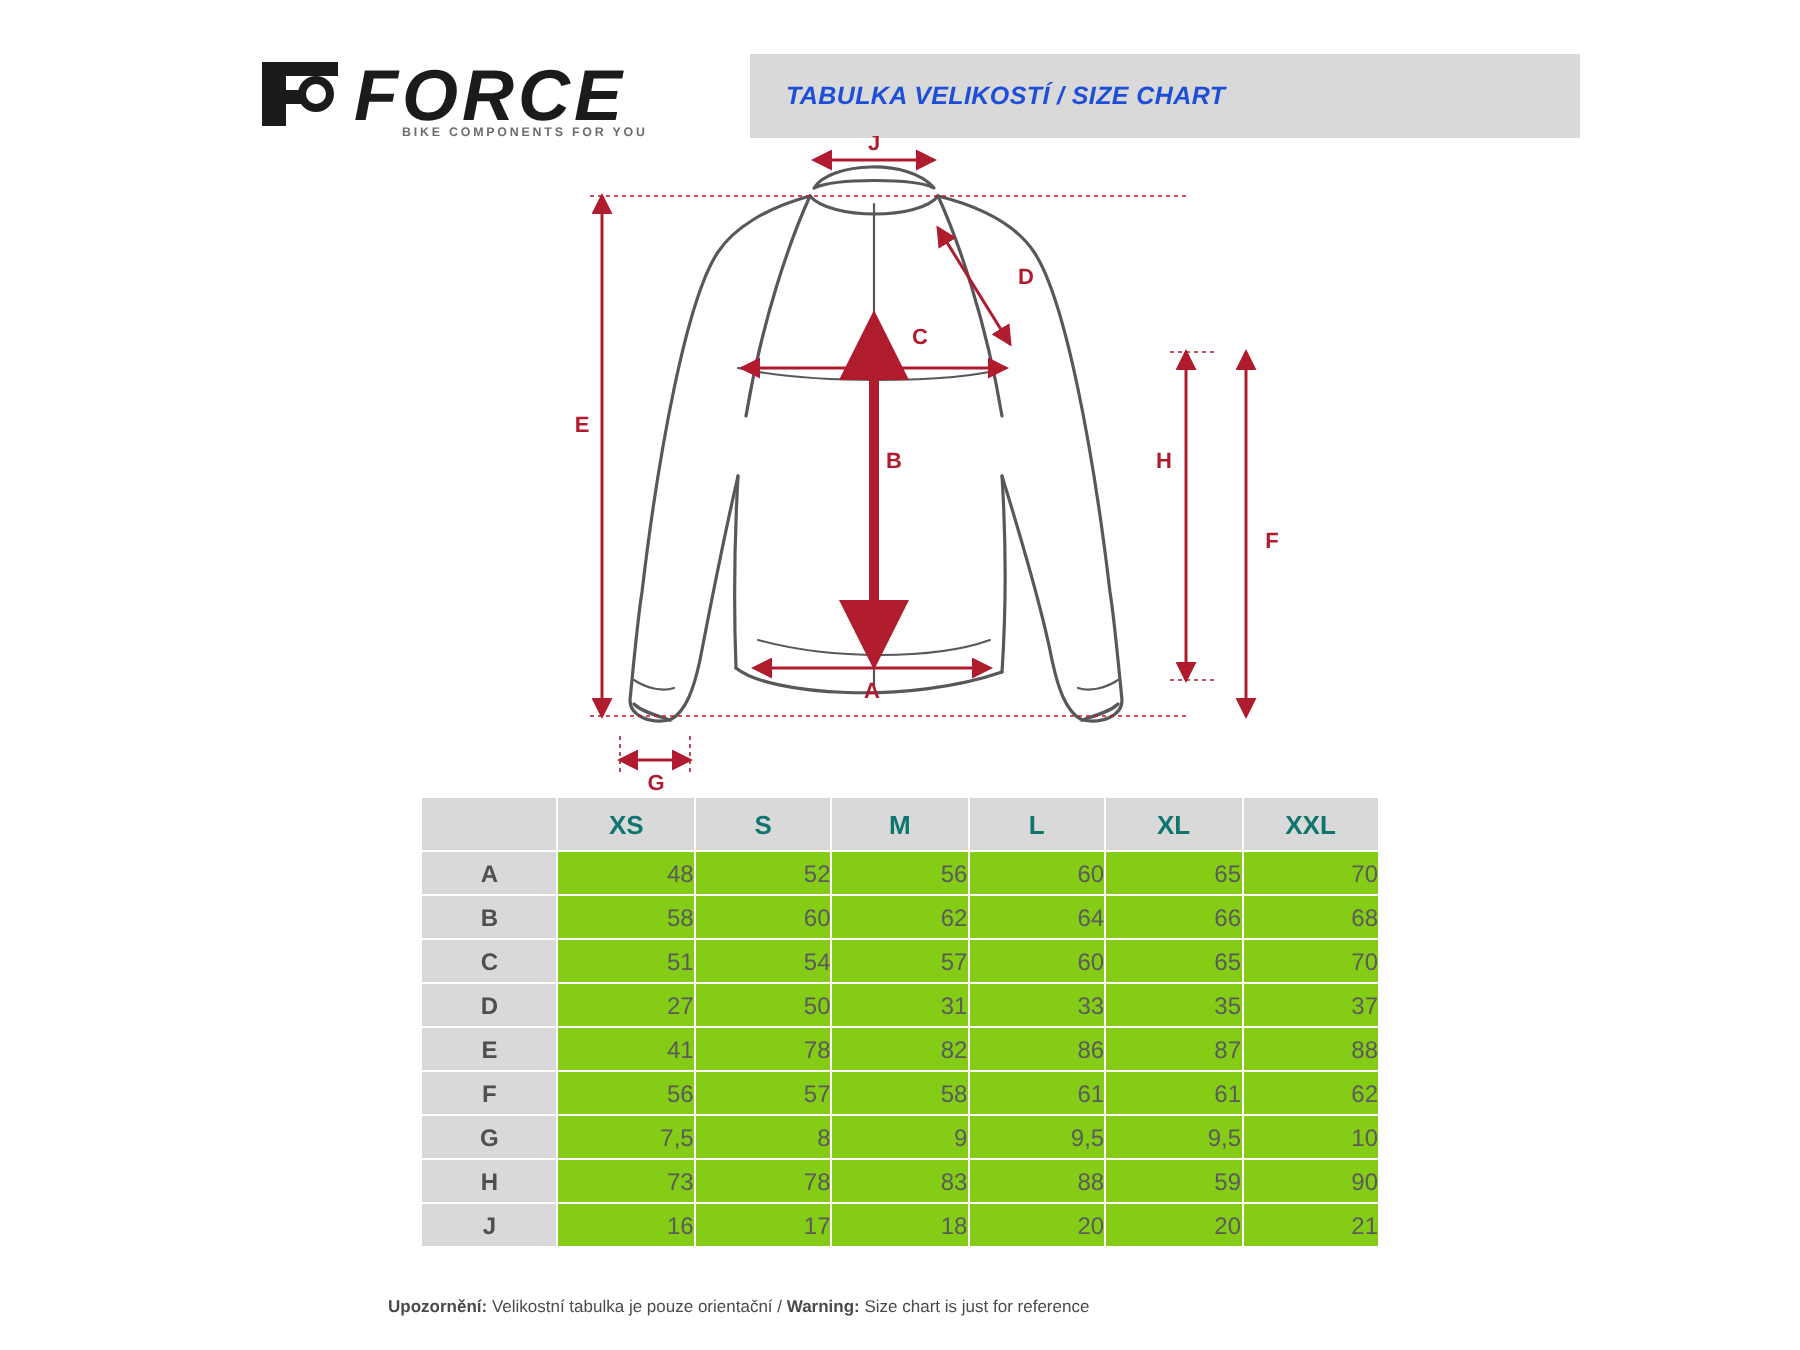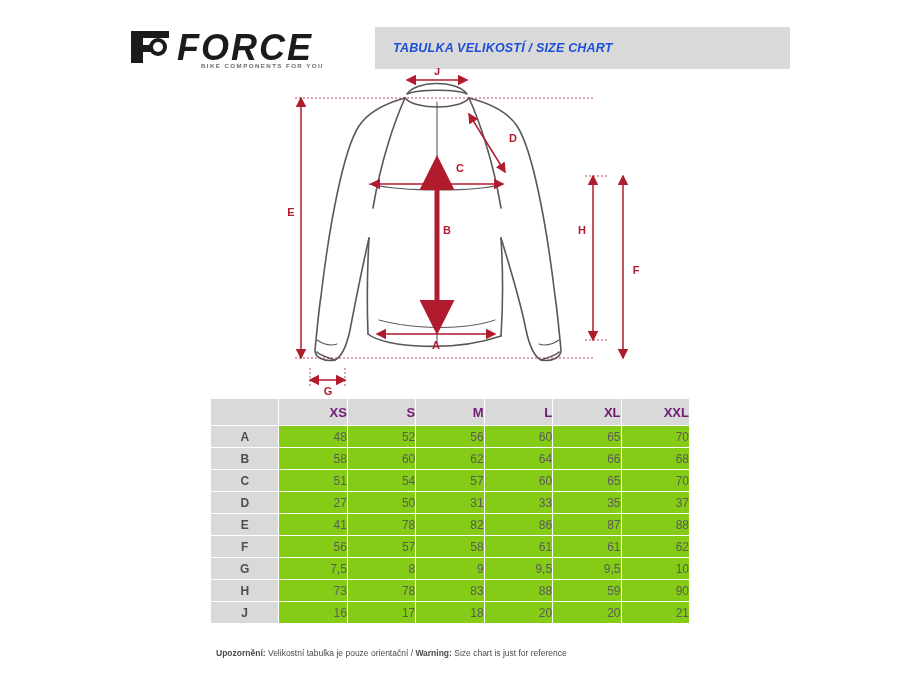--- a/index.html
+++ b/index.html
@@ -88,40 +88,39 @@
     height: 21px;
     text-align: center;
     font-size: 12px;
     color: #5b5b5b;
     padding: 0;
   }
   table.size-chart thead th {
     background: #d9d9d9;
     font-weight: bold;
     font-size: 13px;
-    color: #701a75;
+    color: #0f766e;
     height: 26px;
-    text-align: right;
   }
   table.size-chart thead th.corner {
     background: #d9d9d9;
   }
   table.size-chart tbody td.rowhead {
     background: #d9d9d9;
     font-weight: bold;
     color: #4f4f4f;
     width: 62px;
   }
   table.size-chart tbody td.val {
     background: #84cc16;
     text-align: right;
   }
   .note {
     position: absolute;
-    left: 216px;
+    left: 194px;
     top: 648px;
     width: 480px;
     font-size: 8.5px;
     color: #4a4a4a;
   }
   .note b { font-weight: bold; }
 </style>
 </head>
 <body>
 

